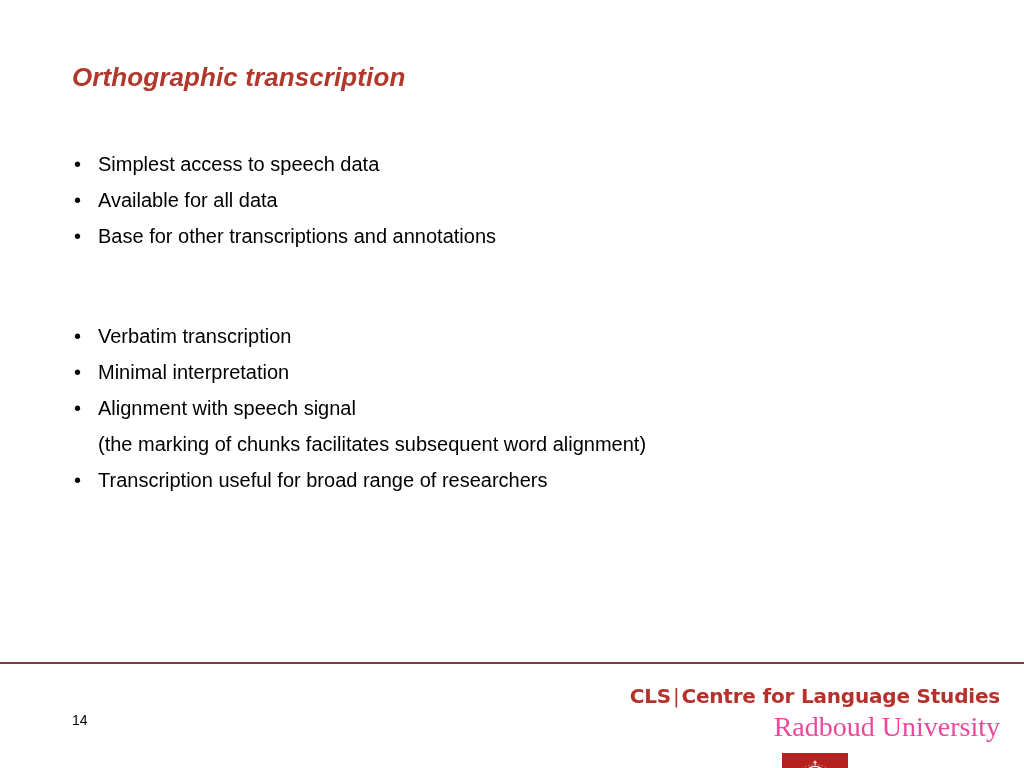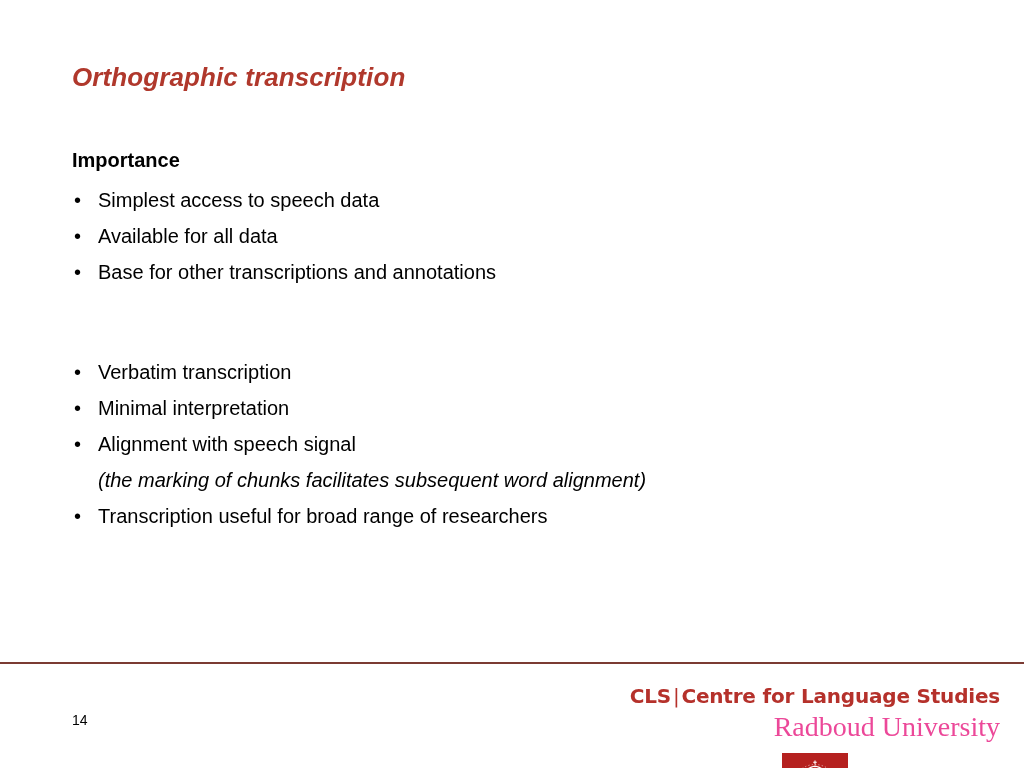--- a/index.html
+++ b/index.html
@@ -80,21 +80,20 @@
     font-size: 20px;
     line-height: 36px;
     color: #000000;
   }
 
   .bullet-text {
     display: block;
   }
   .bullet-subline {
     display: block;
-    font-style: italic;
   }
 
   
   .footer-divider {
     position: absolute;
     left: 0;
     top: 662px;
     width: 1024px;
     height: 2px;
     background: #7B3B33;
@@ -163,21 +162,20 @@
 </head>
 <body>
 
 <div class="slide">
 
   <div class="slide-title">Orthographic transcription</div>
 
   <div class="body-area">
 
     <div class="section">
-      <div class="section-heading">Importance</div>
       <ul class="bullet-list">
         <li class="bullet-item">
           <span class="bullet-marker">•</span>
           <span class="bullet-text">Simplest access to speech data</span>
         </li>
         <li class="bullet-item">
           <span class="bullet-marker">•</span>
           <span class="bullet-text">Available for all data</span>
         </li>
         <li class="bullet-item">

